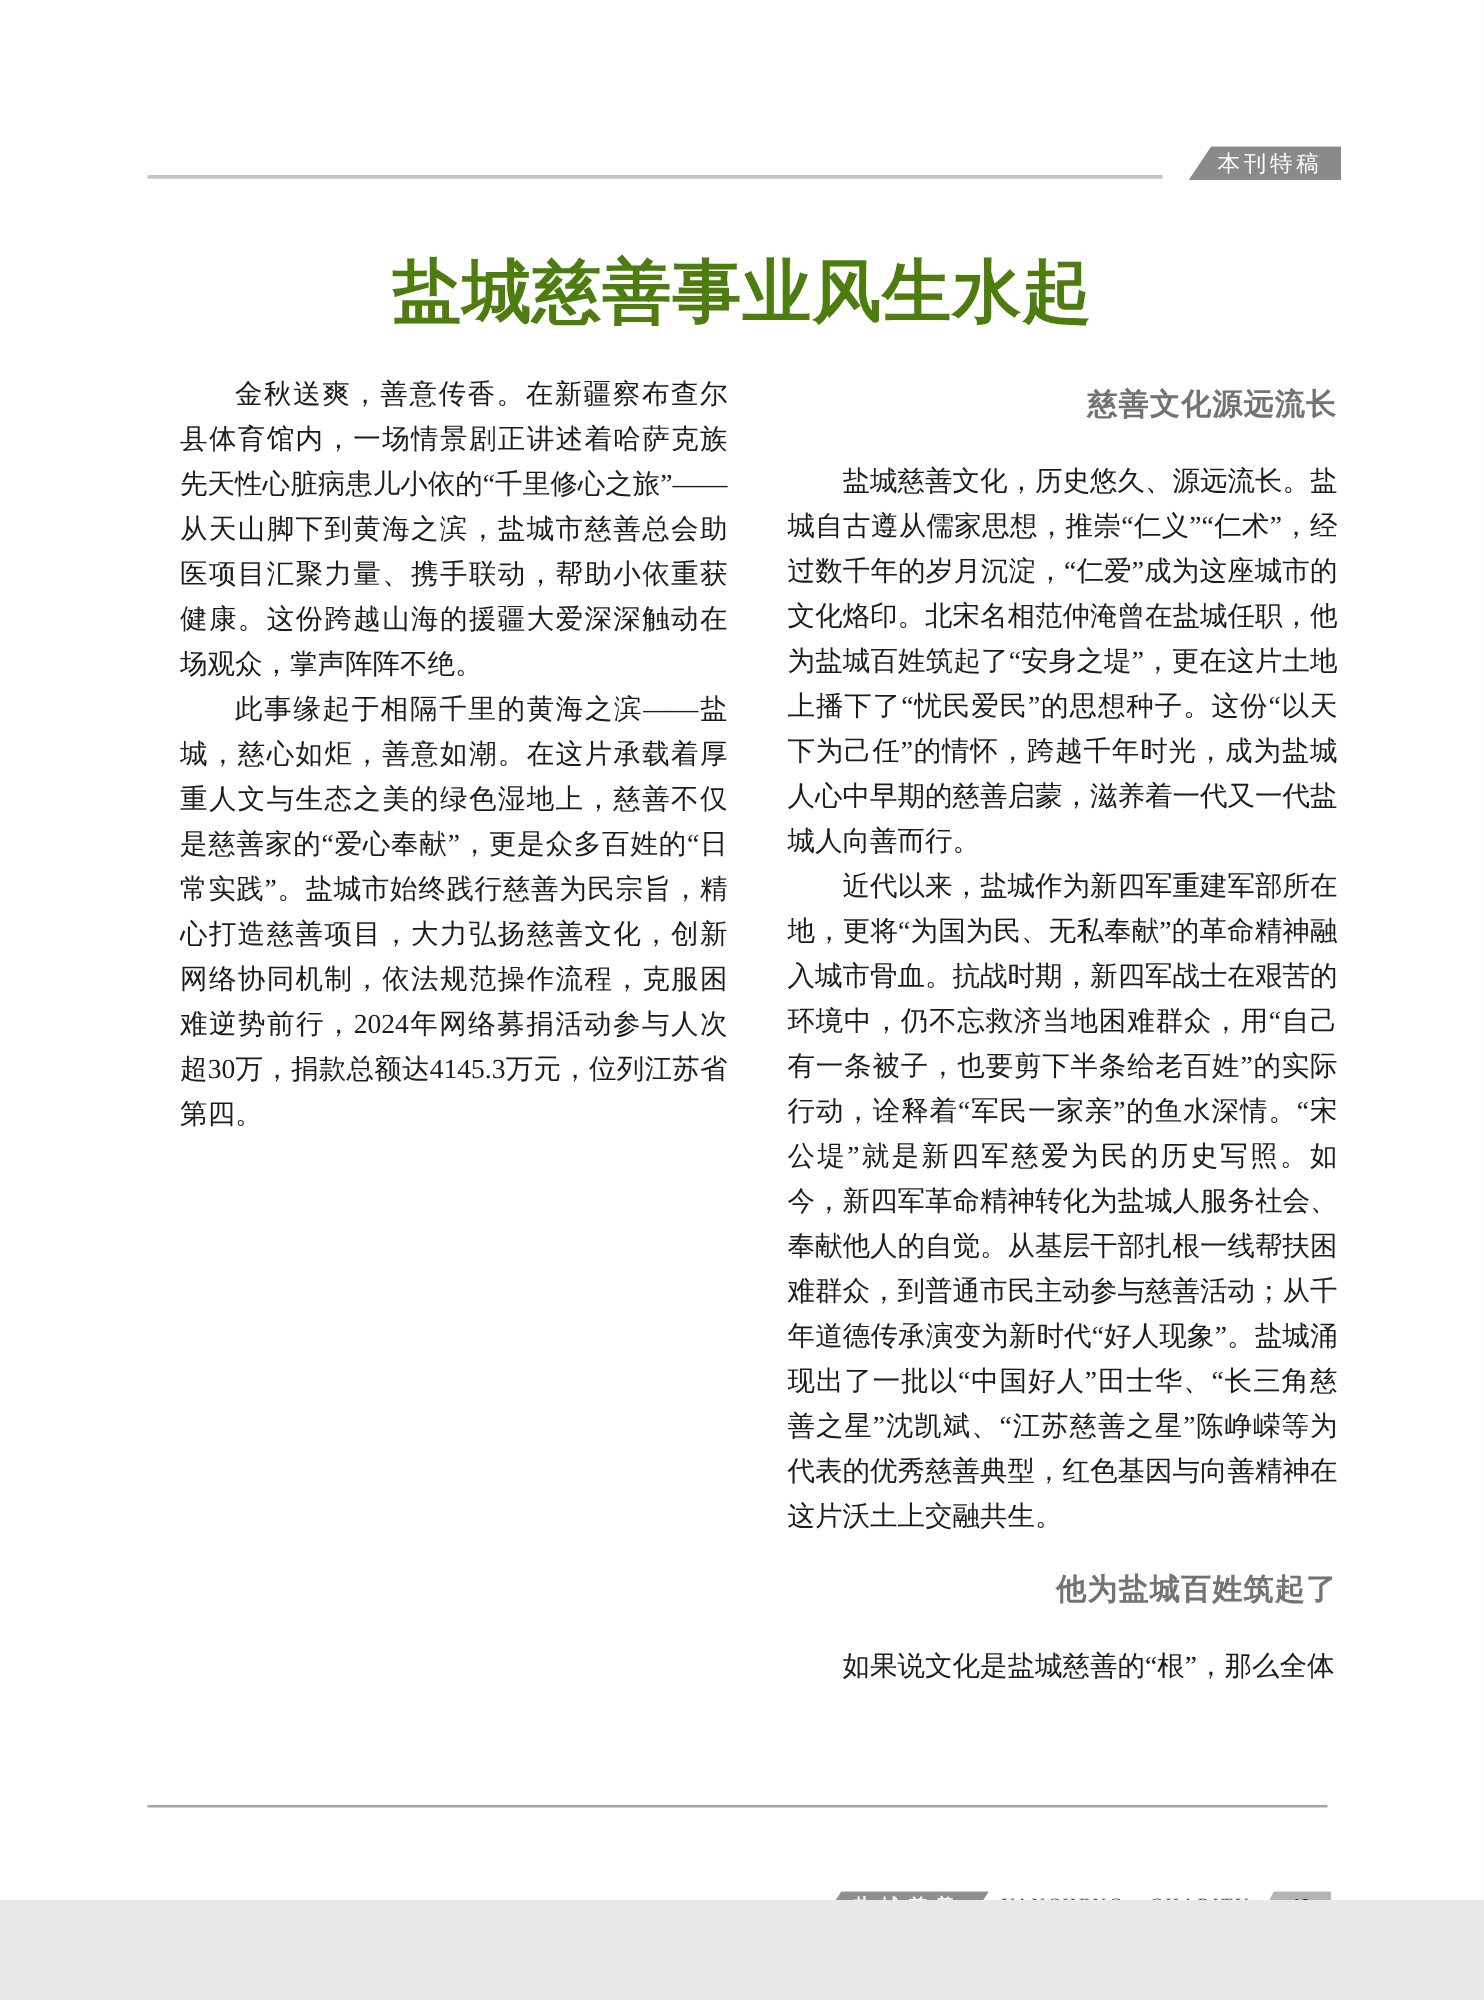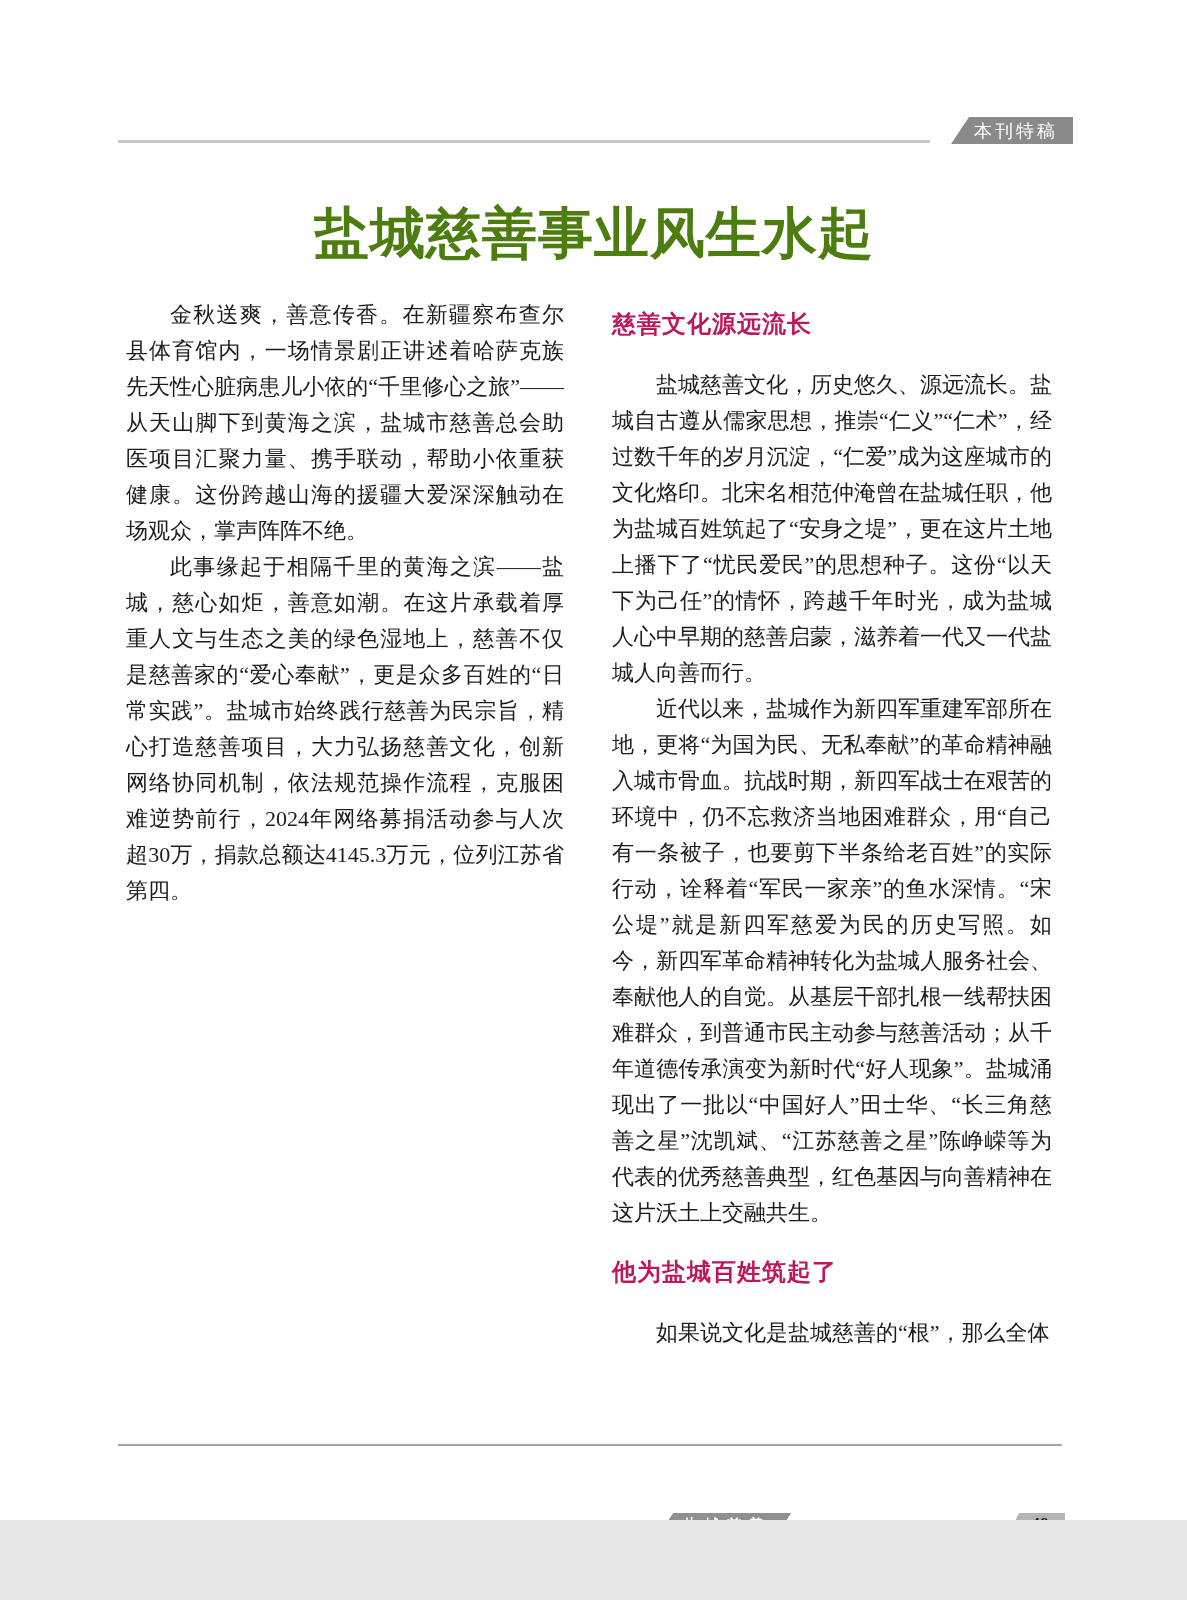--- a/index.html
+++ b/index.html
@@ -34,35 +34,35 @@
   .article-title{
     position:absolute;top:198px;left:126px;width:936px;
     margin:0;text-align:center;
     font-family:"Liberation Serif","DejaVu Serif",serif;
     font-size:55px;line-height:72px;font-weight:bold;
     letter-spacing:1px;color:#4d7c0f;
   }
 
   
   .columns{
-    position:absolute;top:297px;left:126px;width:936px;
+    position:absolute;top:297px;left:144px;width:936px;
     display:flex;
   }
   .col{width:440px;}
   .col-left{margin-right:48px;width:438px;}
   .col p{
     margin:0;
     font-size:22px;line-height:36px;
     text-align:justify;text-indent:2em;
     color:#1c1c1c;
   }
   .col h2{
     font-family:"Liberation Sans","DejaVu Sans",sans-serif;
     font-size:24px;line-height:30px;font-weight:bold;
-    text-align:left;color:#be185d;
+    text-align:right;color:#737373;
     margin:26px 0 28px 0;letter-spacing:1px;
   }
   .col-right h2:first-child{margin-top:12px;}
 
   
   .footer-rule{
     position:absolute;left:118px;top:1444px;
     width:944px;height:2px;background:#a6a6a6;
   }
   .footer-bar{

